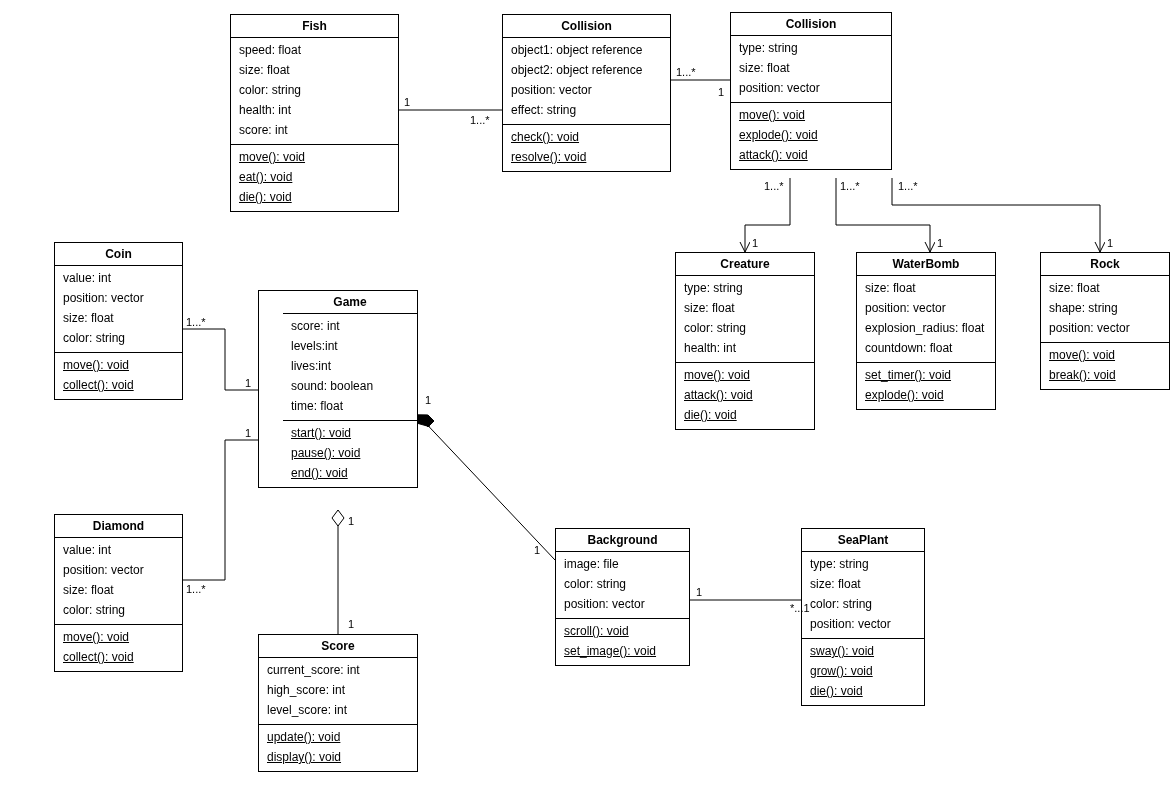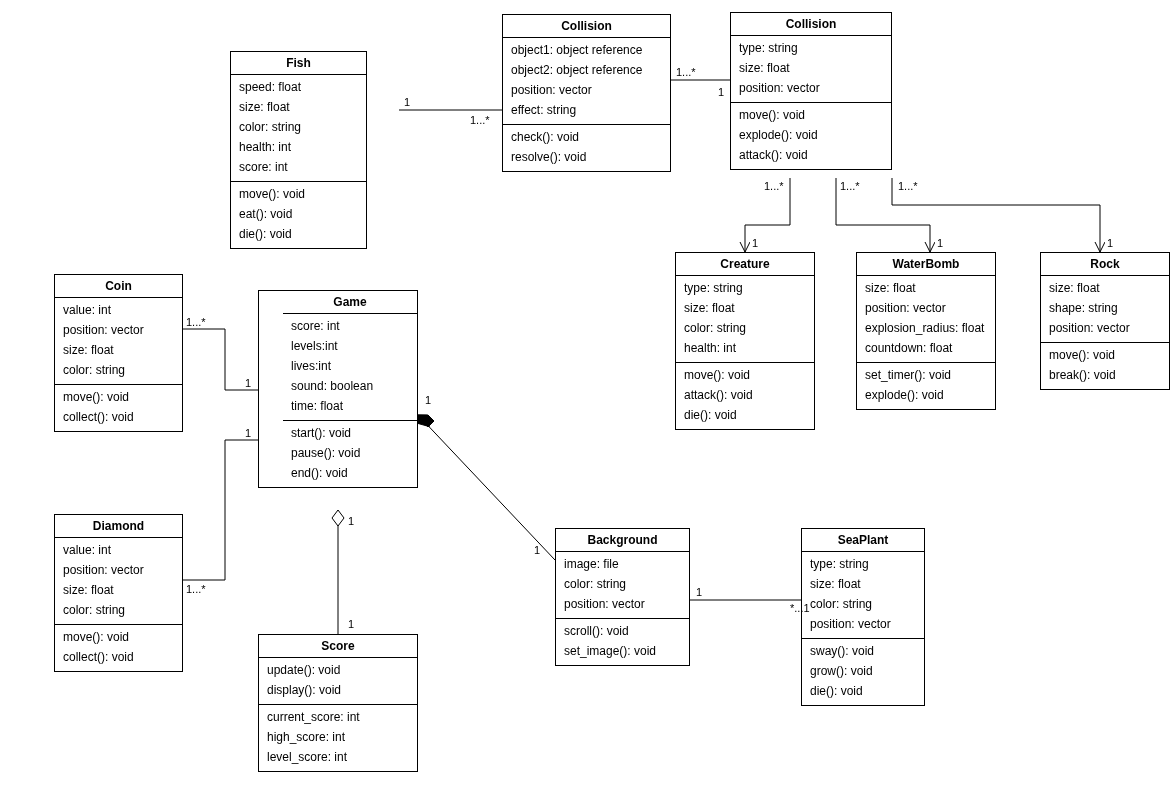--- a/index.html
+++ b/index.html
@@ -24,20 +24,21 @@
     text-align: center;
     padding: 4px 8px;
     border-bottom: 1px solid #000;
   }
   .class-section {
     padding: 2px 8px 4px 8px;
     border-bottom: 1px solid #000;
   }
   .class-section:last-child {
     border-bottom: none;
+    text-decoration: underline;
   }
   .class-section .row {
     padding: 3px 0;
     white-space: nowrap;
   }
   svg.lines {
     position: absolute;
     left: 0;
     top: 0;
     width: 1173px;
@@ -78,21 +79,21 @@
   <line x1="338" y1="510" x2="338" y2="634" stroke="#000" stroke-width="1"></line>
   <path d="M338 510 L332 518 L338 526 L344 518 Z" fill="#fff" stroke="#000" stroke-width="1"></path>
 
   <line x1="418" y1="415" x2="555" y2="560" stroke="#000" stroke-width="1"></line>
   <path d="M418 415 L428 415 L434 421 L428 427 Z" fill="#000" stroke="#000"></path>
   <path d="M418 415 L424 409 L434 415 L424 421 Z" fill="#000" stroke="#000" transform="rotate(46 418 415)"></path>
 
   <line x1="690" y1="600" x2="818" y2="600" stroke="#000" stroke-width="1"></line>
 </svg>
 
-<div class="class-box" style="left:230px; top:14px; width:137px;margin-top:37px;">
+<div class="class-box" style="left:230px; top:14px; width:169px;">
   <div class="class-title">Fish</div>
   <div class="class-section">
       <div class="row">speed: float</div>
       <div class="row">size: float</div>
       <div class="row">color: string</div>
       <div class="row">health: int</div>
       <div class="row">score: int</div>
     </div>
   <div class="class-section">
       <div class="row">move(): void</div>
@@ -122,21 +123,21 @@
       <div class="row">size: float</div>
       <div class="row">position: vector</div>
     </div>
   <div class="class-section">
       <div class="row">move(): void</div>
       <div class="row">explode(): void</div>
       <div class="row">attack(): void</div>
     </div>
 </div>
 
-<div class="class-box" style="left:54px; top:274px; width:129px;">
+<div class="class-box" style="left:54px; top:242px; width:129px;">
   <div class="class-title">Coin</div>
   <div class="class-section">
       <div class="row">value: int</div>
       <div class="row">position: vector</div>
       <div class="row">size: float</div>
       <div class="row">color: string</div>
     </div>
   <div class="class-section">
       <div class="row">move(): void</div>
       <div class="row">collect(): void</div>
@@ -211,27 +212,27 @@
     </div>
   <div class="class-section">
       <div class="row">move(): void</div>
       <div class="row">collect(): void</div>
     </div>
 </div>
 
 <div class="class-box" style="left:258px; top:634px; width:160px;">
   <div class="class-title">Score</div>
   <div class="class-section">
-      <div class="row">update(): void</div>
-      <div class="row">display(): void</div>
-    </div>
-  <div class="class-section">
       <div class="row">current_score: int</div>
       <div class="row">high_score: int</div>
       <div class="row">level_score: int</div>
+    </div>
+  <div class="class-section">
+      <div class="row">update(): void</div>
+      <div class="row">display(): void</div>
     </div>
 </div>
 
 <div class="class-box" style="left:555px; top:528px; width:135px;">
   <div class="class-title">Background</div>
   <div class="class-section">
       <div class="row">image: file</div>
       <div class="row">color: string</div>
       <div class="row">position: vector</div>
     </div>

